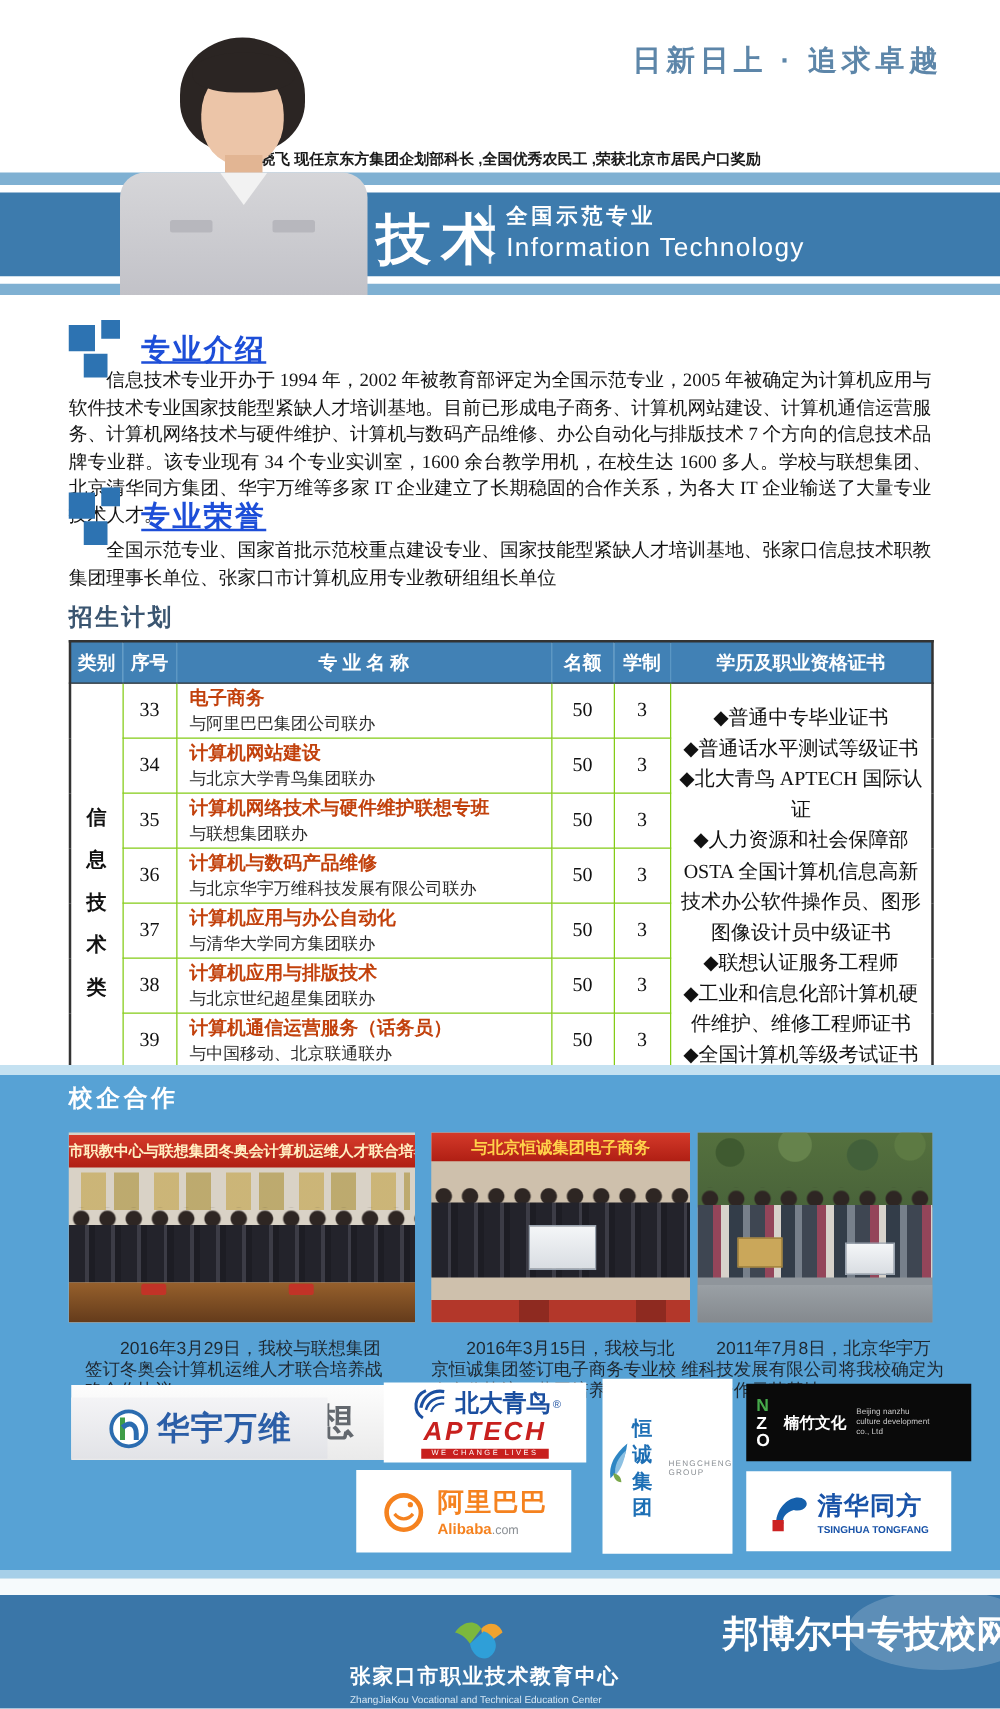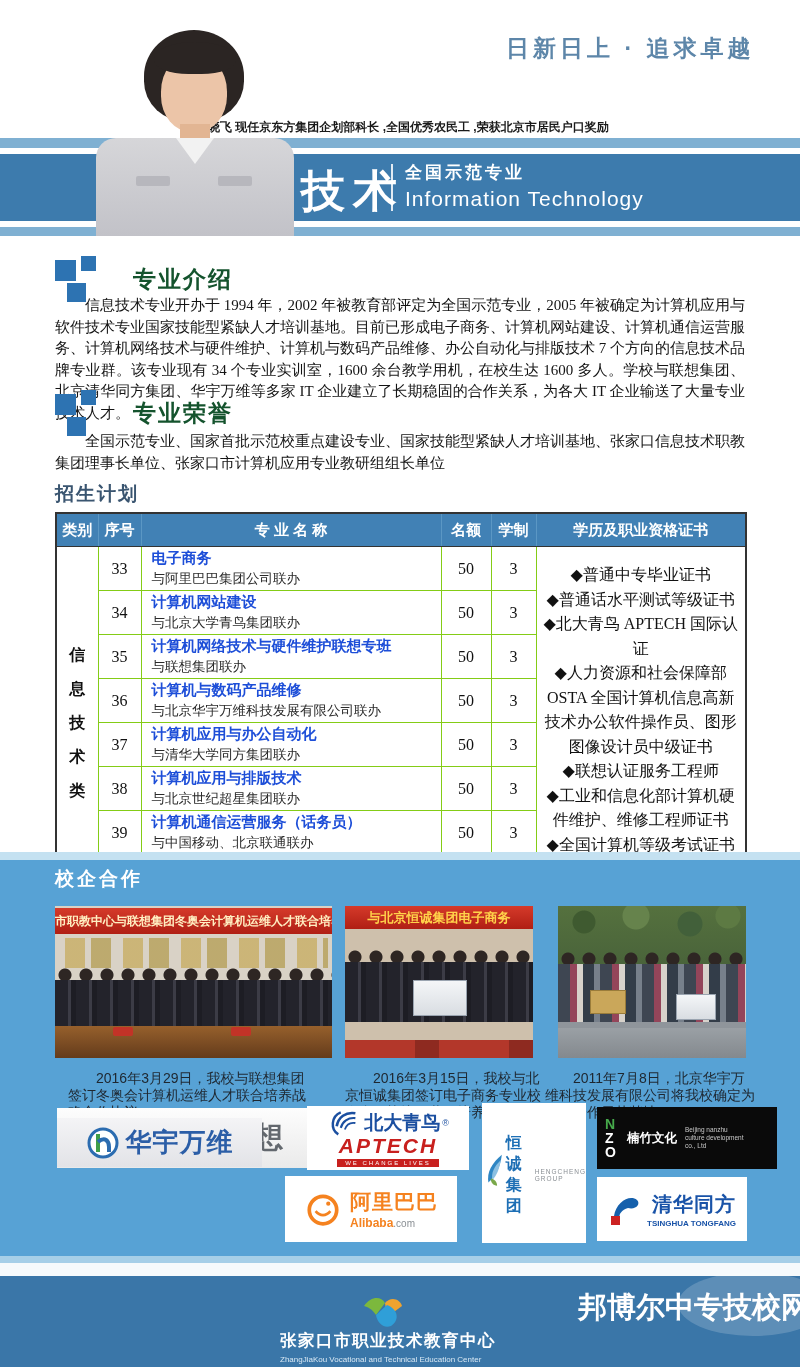--- a/index.html
+++ b/index.html
@@ -33,58 +33,58 @@
   .pocket1{left:78px;top:146px;width:34px;height:10px;background:#b7b7bd;border-radius:2px;}
   .pocket2{left:160px;top:146px;width:34px;height:10px;background:#b7b7bd;border-radius:2px;}
 
   
   .sec{position:absolute;left:55px;display:flex;align-items:center;}
   .sec-icon{position:relative;width:50px;height:46px;flex:0 0 50px;}
   .sec-icon i{position:absolute;background:#2d73b2;}
   .sec-icon .sq1{left:0;top:4px;width:21px;height:21px;}
   .sec-icon .sq2{left:26px;top:0;width:15px;height:15px;}
   .sec-icon .sq3{left:12px;top:27px;width:19px;height:19px;}
-  .sec-title{margin-left:28px;font-size:23px;font-weight:bold;color:#14532d;letter-spacing:2px;}
+  .sec-title{margin-left:8px;font-size:23px;font-weight:bold;color:#1d4ed8;letter-spacing:2px;text-decoration:underline;}
 
   .para{position:absolute;left:55px;width:690px;font-family:"Liberation Serif","DejaVu Serif",serif;
         font-size:15px;line-height:21.5px;text-align:justify;color:#141414;text-indent:2em;}
 
   .enroll-title{position:absolute;left:55px;top:481px;font-size:19px;font-weight:bold;
                 color:#3a5570;letter-spacing:2px;}
 
   
   .enroll-table{position:absolute;left:55px;top:512px;width:690px;border-collapse:collapse;
                 table-layout:fixed;font-family:"Liberation Serif","DejaVu Serif",serif;}
   .enroll-table th,.enroll-table td{border:1px solid #84cc16;}
   .enroll-table{border:2px solid #333;}
   .enroll-table th{height:30px;background:#4181b5;color:#fff;font-size:15px;font-weight:bold;
                    font-family:"Liberation Sans",sans-serif;border-color:#5b97c4;border-bottom-color:#333;}
   .enroll-table td{height:37px;background:#fff;}
   td.cat{text-align:center;}
   .catv{display:inline-block;width:18px;font-size:16px;font-weight:bold;line-height:34px;
         word-break:break-all;color:#111;}
   td.no,td.quota,td.years{text-align:center;font-size:16px;color:#111;}
   td.namecell{padding:2px 10px;}
-  .pname{font-weight:bold;font-size:15px;color:#1d4ed8;}
+  .pname{font-weight:bold;font-size:15px;color:#c2410c;}
   .ppartner{font-size:13.5px;color:#2a2a2a;margin-top:2px;}
   td.certs{vertical-align:middle;padding:4px 6px;}
   .cert{font-size:16px;line-height:24.5px;color:#111;text-align:center;}
 
   
   .stripe-a{position:absolute;left:0;top:852px;width:800px;height:8px;background:#c4e1f1;}
   .bluewrap{position:absolute;left:0;top:860px;width:800px;height:396px;background:#57a2d5;}
   .stripe-b{position:absolute;left:0;top:1256px;width:800px;height:7px;background:#a6cfe8;}
   .stripe-white{position:absolute;left:0;top:1263px;width:800px;height:13px;background:#f6fafc;}
   .coop-title{position:absolute;left:55px;top:866px;font-size:19px;font-weight:bold;color:#fff;
               letter-spacing:3px;z-index:6;}
 
   .photo{position:absolute;top:906px;height:152px;overflow:hidden;z-index:6;}
   .photo div{position:absolute;}
   .photo1{left:55px;width:277px;background:#d9d2c6;}
-  .photo2{left:345px;width:188px;background:#cec0ac;text-decoration:underline;}
+  .photo2{left:345px;width:207px;background:#cec0ac;text-decoration:underline;}
   .photo3{left:558px;width:188px;background:#8f959b;}
   .p-banner{left:0;right:0;height:26px;background:linear-gradient(#d53a2a,#b01f14);
             color:#ffefc2;font-size:12px;font-weight:bold;line-height:26px;text-align:center;
             white-space:nowrap;overflow:hidden;}
   .p2-banner{height:23px;font-size:13px;color:#ffd24a;line-height:23px;}
   .plq-row{left:4px;right:4px;height:30px;opacity:.85;
            background:repeating-linear-gradient(90deg,transparent 0 6px,#c9b06a 6px 26px,
            transparent 26px 32px,#b8a35f 32px 52px,transparent 52px 58px);}
   .heads{left:0;right:0;height:16px;background-image:radial-gradient(circle at 10px 9px,#2e2623 0 6px,transparent 7px);
          background-size:21px 16px;background-repeat:repeat-x;}
@@ -124,21 +124,21 @@
   .nz-mark::first-letter{color:#46a94b;}
   .nz-cn{font-size:12.5px;font-weight:bold;color:#fff;margin-left:8px;white-space:nowrap;}
   .nz-en{font-size:6.5px;color:#c9c9c9;margin-left:8px;width:62px;line-height:8px;}
   .huayu{left:57px;top:1118px;width:205px;height:49px;background:linear-gradient(#f4f4f6,#e2e3e7);}
   .hy-cn{font-size:26px;font-weight:bold;color:#2b5ea7;margin-left:6px;letter-spacing:1px;}
   .alibaba{left:285px;top:1176px;width:172px;height:66px;}
   .ali-col{margin-left:8px;}
   .ali-cn{font-size:21px;font-weight:bold;color:#f5821f;letter-spacing:1px;}
   .ali-en{font-size:12px;font-weight:bold;color:#f5821f;}
   .ali-com{font-size:10px;color:#8a8f94;font-weight:normal;}
-  .tsinghua{left:597px;top:1177px;width:150px;height:64px;text-align:right;}
+  .tsinghua{left:597px;top:1177px;width:164px;height:64px;}
   .th-col{margin-left:5px;}
   .th-cn{font-size:20px;font-weight:bold;color:#1953a8;letter-spacing:1px;}
   .th-en{font-size:8px;font-weight:bold;color:#1953a8;margin-top:1px;}
 
   
   .footer{position:absolute;left:0;top:1276px;width:800px;height:91px;background:#3a76a8;}
   .footer-logo{position:absolute;left:270px;top:18px;display:flex;align-items:center;flex-direction:column;}
   .f-text{margin-left:10px;color:#fff;}
   .f-cn{font-size:16.5px;font-weight:bold;letter-spacing:1.5px;}
   .f-en{font-size:8px;color:#d8e8f4;margin-top:3px;}

